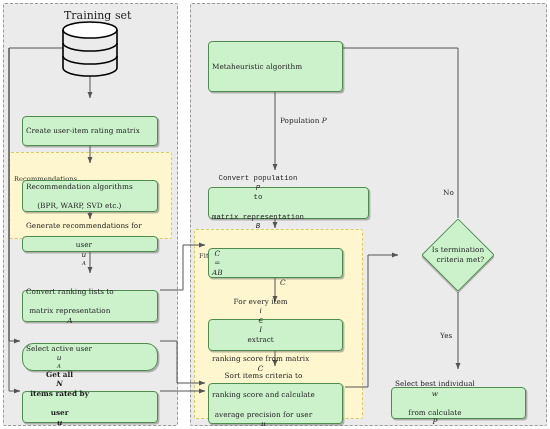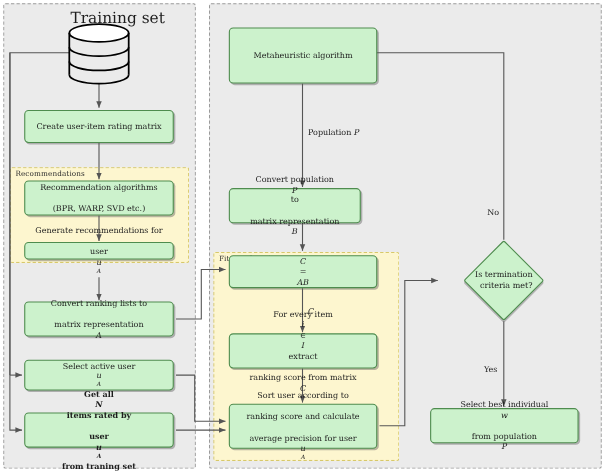--- a/index.html
+++ b/index.html
@@ -8,48 +8,49 @@
     font-family:"DejaVu Serif","Liberation Serif",serif;
     background:#ffffff;overflow:hidden;
   }
   #svg{position:absolute;left:0;top:0;width:550px;height:429px;}
   .panel{position:absolute;box-sizing:border-box;}
   .grayPanel{background:#ebebeb;border:1px dashed #9a9a9a;border-radius:2px;}
   .yellowPanel{background:#fdf6cf;border:1px dashed #d7c86a;border-radius:2px;}
   .panelLabel{
     position:absolute;font-size:6.6px;color:#2d2d2d;
     font-family:"DejaVu Serif","Liberation Serif",serif;
-    background:transparent;padding:0 1px;white-space:nowrap;letter-spacing:.1px;
+    background:transparent;padding:0 1px;white-space:nowrap;letter-spacing:.1px;margin-top:21px;
   }
   .node{
     position:absolute;box-sizing:border-box;
     background:#ccf2cc;border:.9px solid #4e8c4e;border-radius:4px;
-    display:flex;align-items:center;justify-content:center;text-align:center;
+    display:flex;align-items:center;justify-content:flex-start;text-align:center;
     font-size:7.3px;color:#1d1d1d;line-height:1.32;
     box-shadow:1.4px 1.4px 0 rgba(90,90,90,.42);
     padding:1px 3px;
+    margin-top:16px;
   }
   .node span{display:block;}
   .diamond{
     position:absolute;box-sizing:border-box;
     background:#ccf2cc;border:.9px solid #4e8c4e;
     transform:rotate(45deg);border-radius:2px;
     box-shadow:1.4px 1.4px 0 rgba(90,90,90,.38);
   }
   .diamondText{
     position:absolute;display:flex;align-items:center;justify-content:center;
     text-align:right;font-size:7.3px;color:#1d1d1d;line-height:1.35;
     pointer-events:none;
   }
   .edgeLabel{
     position:absolute;font-size:7.3px;color:#1d1d1d;white-space:nowrap;
     font-family:"DejaVu Serif","Liberation Serif",serif;
   }
   .dbLabel{
-    position:absolute;font-size:14px;color:#1d1d1d;white-space:nowrap;
+    position:absolute;font-size:11px;color:#1d1d1d;white-space:nowrap;
   }
   .it{font-style:italic;}
   .sub{font-size:5.4px;vertical-align:sub;font-style:italic;}
 </style>
 </head>
 <body>
 
 <div id="root">
 
   <div class="panel grayPanel" style="left:3px;top:3px;width:175px;height:423px;"></div>
@@ -133,40 +134,40 @@
     </span>
   </div>
 
   <div class="node" style="left:22px;top:274px;width:136px;height:32px;">
     <span>
       <span>Convert ranking lists to</span><br>
       <span>matrix representation </span><span class="it">A</span>
     </span>
   </div>
 
-  <div class="node" style="left:22px;top:327px;width:136px;height:28px;">
+  <div class="node" style="left:22px;top:327px;width:136px;height:28px;border-radius:11px;">
     <span>
       <span>Select active user </span>
         <span class="it">u</span>
         <span class="sub">A</span>
     </span>
   </div>
 
   <div class="node" style="left:22px;top:375px;width:136px;height:32px;font-weight:bold;">
     <span>
       <span>Get all </span><span class="it">N</span><span> items rated by</span><br>
       <span>user </span><span class="it">u</span><span class="sub">A</span><span> from traning set</span>
     </span>
   </div>
 
   <div class="node" style="left:208px;top:25px;width:135px;height:51px;">
     <span>Metaheuristic algorithm</span>
   </div>
 
-  <div class="node" style="left:208px;top:171px;width:120px;height:32px;">
+  <div class="node" style="left:208px;top:171px;width:161px;height:32px;font-family:Liberation Mono, monospace;">
     <span>
       <span>Convert population </span><span class="it">P</span><span> to</span><br>
       <span>matrix representation </span><span class="it">B</span>
     </span>
   </div>
 
   <div class="node" style="left:208px;top:232px;width:135px;height:30px;">
     <span>
       <span class="it">C</span>
         <span> = </span>
@@ -176,38 +177,38 @@
 
   <div class="node" style="left:208px;top:303px;width:135px;height:32px;">
     <span>
       <span>For every item </span><span class="it">i</span><span> ∈ </span><span class="it">I</span><span> extract</span><br>
       <span>ranking score from matrix </span><span class="it">C</span>
     </span>
   </div>
 
   <div class="node" style="left:208px;top:367px;width:135px;height:41px;">
     <span>
-      <span>Sort user according to</span><br>
+      <span>Sort items criteria to</span><br>
       <span>ranking score and calculate</span><br>
       <span>average precision for user </span><span class="it">u</span><span class="sub">A</span>
     </span>
   </div>
 
   <div class="diamond" style="left:432px;top:229px;width:52px;height:52px;"></div>
   <div class="diamondText" style="left:412px;top:240px;width:92px;height:30px;">
     <span>
       <span>Is termination</span><br>
       <span>criteria met?</span>
     </span>
   </div>
 
   <div class="node" style="left:391px;top:371px;width:135px;height:32px;">
     <span>
       <span>Select best individual </span><span class="it">w</span><br>
-      <span>from population </span><span class="it">P</span>
+      <span>from calculate </span><span class="it">P</span>
     </span>
   </div>
 
   <div class="edgeLabel" style="left:280px;top:116px;text-align:right;">
     <span>Population </span><span class="it">P</span>
   </div>
 
   <div class="edgeLabel it" style="left:280px;top:278px;">C</div>
 
   <div class="edgeLabel" style="left:443px;top:188px;">No</div>

